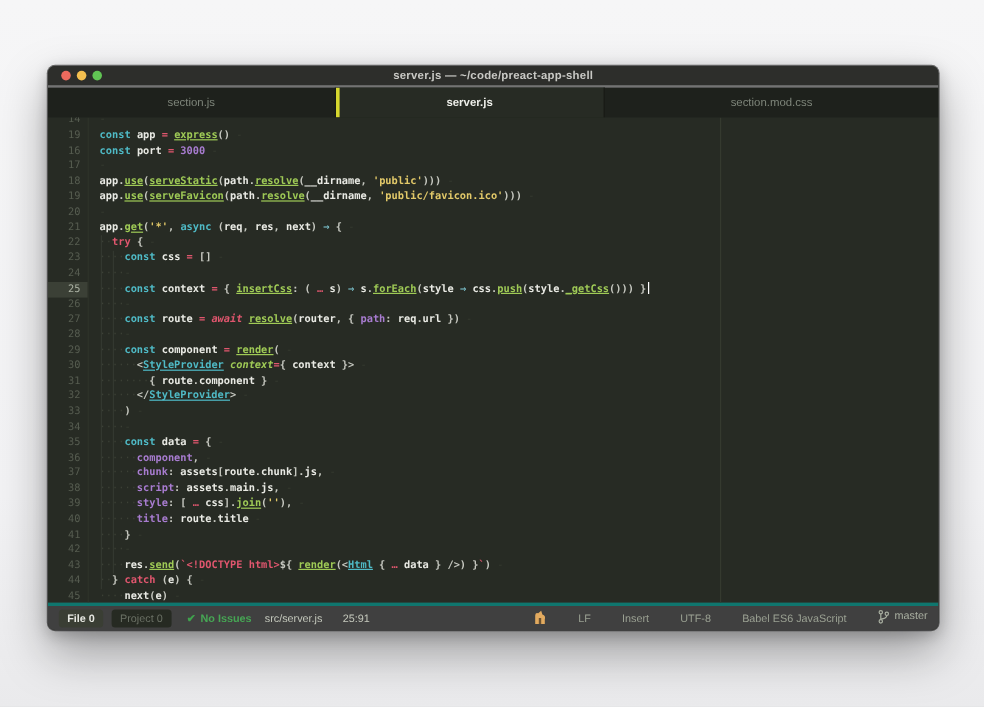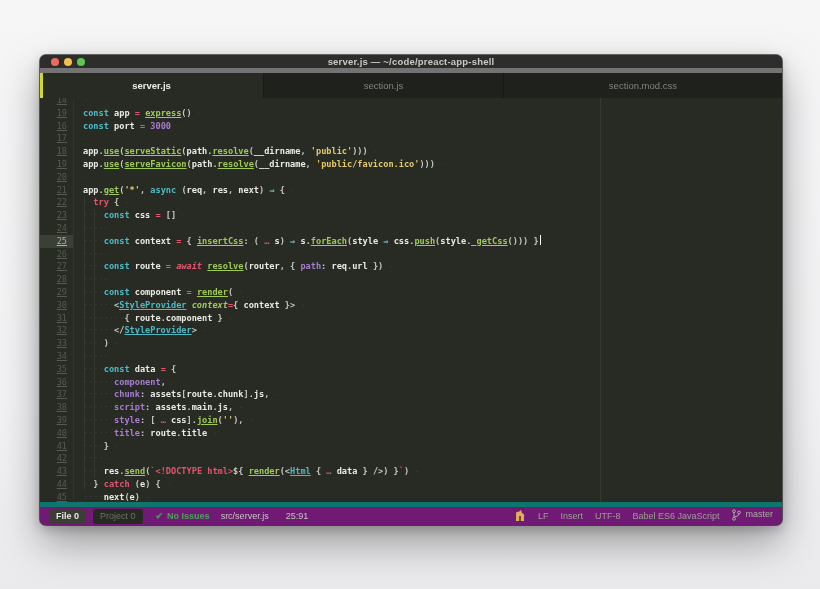--- a/index.html
+++ b/index.html
@@ -11,21 +11,21 @@
   }
   .window {
     position:absolute; left:40px; top:55px; width:742px; height:470px;
     border-radius:6px; overflow:hidden; background:#272b24;
     box-shadow:0 0 0 1px rgba(0,0,0,.55), 0 18px 40px rgba(0,0,0,.35), 0 4px 12px rgba(0,0,0,.22);
   }
   
   .titlebar {
     height:18px; background:#2d2e2b; position:relative;
     display:flex; align-items:center; justify-content:center;
-    border-bottom:5px solid #737373;
+    border-bottom:2px solid #737373;
   }
   .titlebar .title { font-size:9.5px; font-weight:bold; color:#c9c9c5; letter-spacing:.2px; }
   .lights { position:absolute; left:11px; top:0; height:100%; display:flex; align-items:center; gap:5px; }
   .light { width:8px; height:8px; border-radius:50%; }
   .light.red { background:#ed6a5e; }
   .light.yellow { background:#f4bf4f; }
   .light.green { background:#61c554; }
   
   .tabbar { height:25px; background:#1e211c; display:flex; }
   .tab {
@@ -43,21 +43,21 @@
   .editor {
     position:relative; height:404px; background:#272b24; overflow:hidden;
     font-family:"DejaVu Sans Mono", monospace;
   }
   .wrap-guide { position:absolute; left:560px; top:0; bottom:0; width:1px; background:#353a2f; }
   .gutter-border { position:absolute; left:33px; top:0; bottom:0; width:1px; background:#2f332a; }
   .indent-guide { position:absolute; width:1px; background:#333830; }
   .gutter { position:absolute; left:0; top:-4px; width:33px; }
   .gnum {
     height:12.8px; line-height:12.8px; font-size:8.6px; color:#565c50;
-    text-align:right; padding-right:6px;text-decoration:underline;
+    text-align:right; padding-right:6px;
   }
   .gnum.active { background:#3b4036; color:#abb1a3; }
   .code-lines { position:absolute; left:0; right:0; top:-4px; padding-left:43px; }
   .code-line {
     height:12.8px; line-height:12.8px; font-size:8.6px; white-space:pre; font-weight:bold;
   }
   .tk-k  { color:#4fbac6; }
   .tk-f  { color:#9fca56; text-decoration:underline; }
   .tk-s  { color:#e2c969; }
   .tk-n  { color:#a87cd0; }
@@ -67,55 +67,55 @@
   .tk-w  { color:#e9eae4; }
   .tk-p  { color:#c6c8c0; }
   .tk-jx { color:#4fbac6; text-decoration:underline; }
   .tk-at { color:#9fca56; font-style:italic; }
   .tk-ar { color:#7fc7d2; }
   .tk-d  { color:#3c4136; font-weight:normal; }
   .tk-e  { color:#383d32; font-weight:normal; }
   .tk-cur{ display:inline-block; width:1.5px; height:10px; background:#ffffff; vertical-align:-1.5px; margin-left:1px; }
   
   .statusbar {
-    height:23px; background:#701a75; border-top:5px solid #0f766e;
+    height:23px; background:#404040; border-top:3px solid #0f766e;
     display:flex; align-items:center; padding:0 9px; font-size:9px; color:#9aa092;
   }
   .sb-left { display:flex; align-items:center; gap:7px; }
   .chip { padding:2.5px 7px; border-radius:3px; font-size:9px; }
   .chip.file { background:#3a3e34; color:#e7e8e2; font-weight:bold; }
   .chip.project { background:#262a22; color:#6b7165; }
   .issues { display:flex; align-items:center; gap:4px; color:#46a654; font-weight:bold; margin-left:6px; }
   .issues .check { font-size:9px; color:#3fa24d; }
   .sb-path { color:#c4c8bc; margin-left:4px; }
   .sb-cursor { color:#c4c8bc; margin-left:10px; }
-  .sb-right { margin-left:auto; display:flex; align-items:center; gap:12px; }
+  .sb-right { margin-left:auto; display:flex; align-items:center; gap:26px; }
   .sb-item { color:#9aa092; }
   .branch { display:flex; align-items:flex-start; gap:4px; color:#a9afa1; }
 </style>
 </head>
 <body>
 
 <div class="window">
 
   <div class="titlebar">
     <div class="lights">
       <span class="light red"></span>
       <span class="light yellow"></span>
       <span class="light green"></span>
     </div>
     <span class="title">server.js — ~/code/preact-app-shell</span>
   </div>
 
   <div class="tabbar">
+    <div class="tab" style="flex:182">
+      <span>section.js</span>
+    </div>
     <div class="tab active" style="flex:170">
       <span>server.js</span>
-    </div>
-    <div class="tab" style="flex:182">
-      <span>section.js</span>
     </div>
     <div class="tab" style="flex:212">
       <span>section.mod.css</span>
     </div>
   </div>
 
   <div class="editor">
     <div class="wrap-guide"></div>
     <div class="gutter-border"></div>
     <div class="indent-guide" style="left:43.5px; top:98.4px; height:294.4px;"></div>

